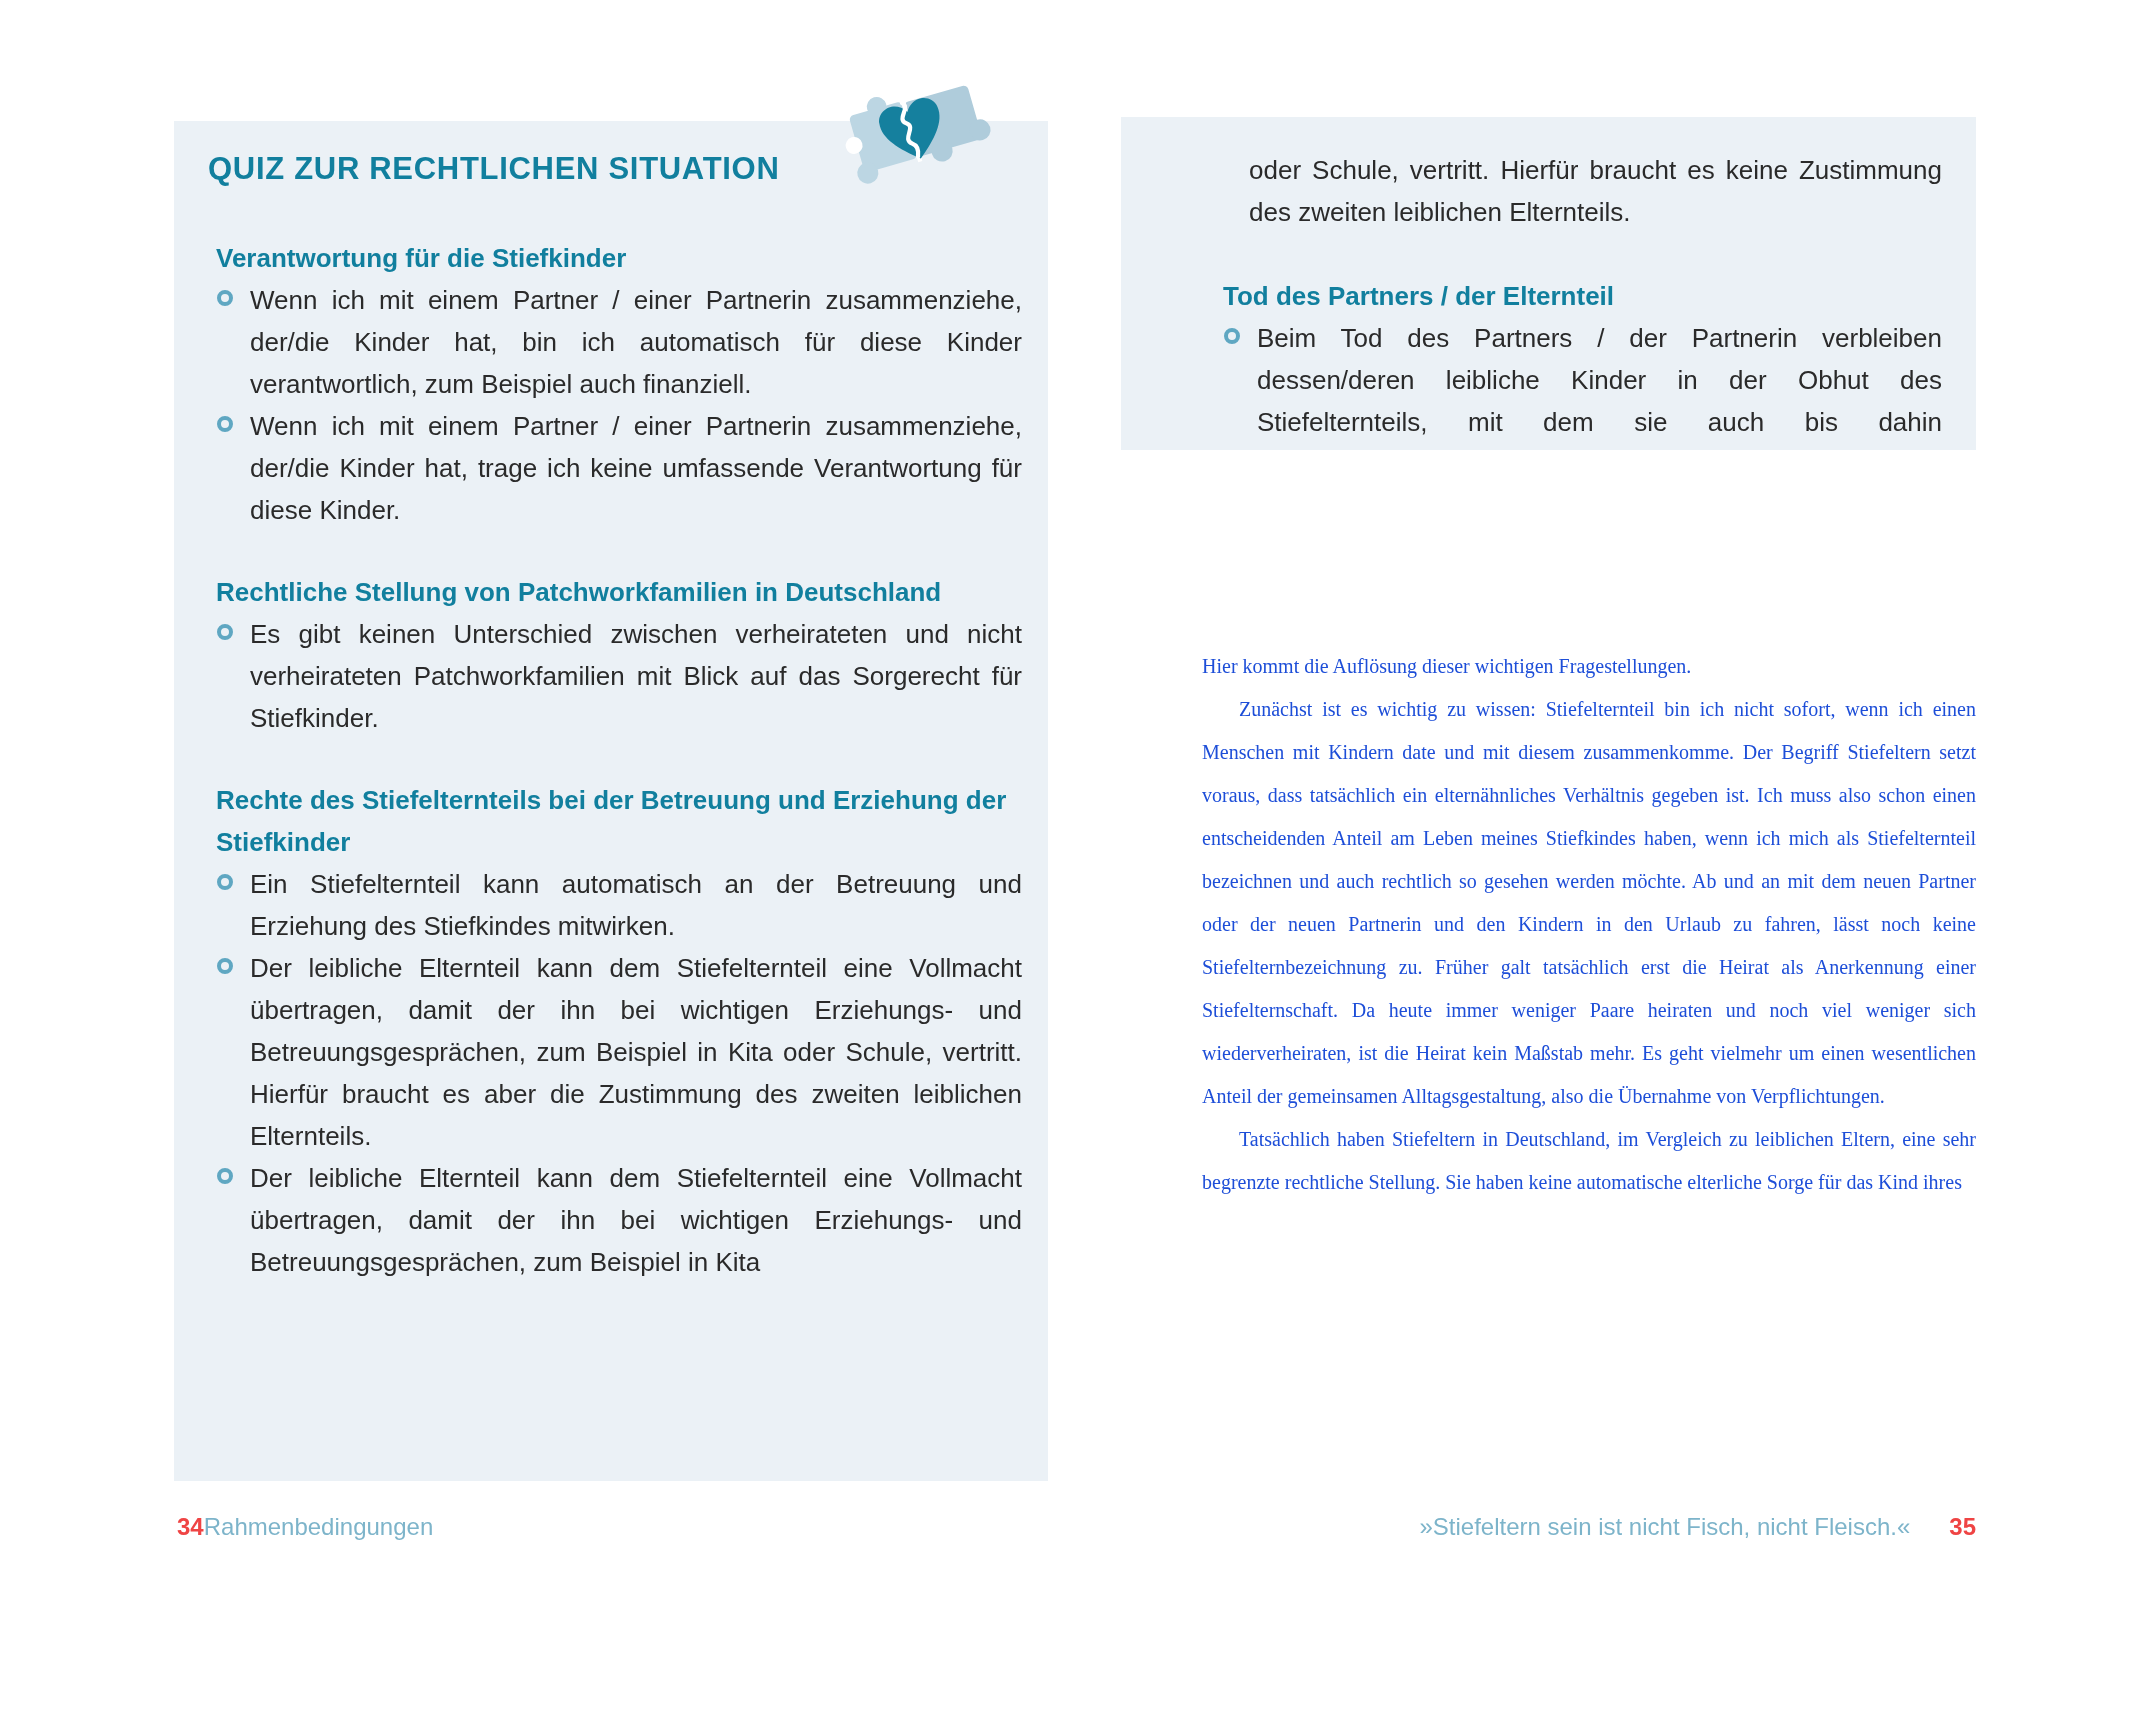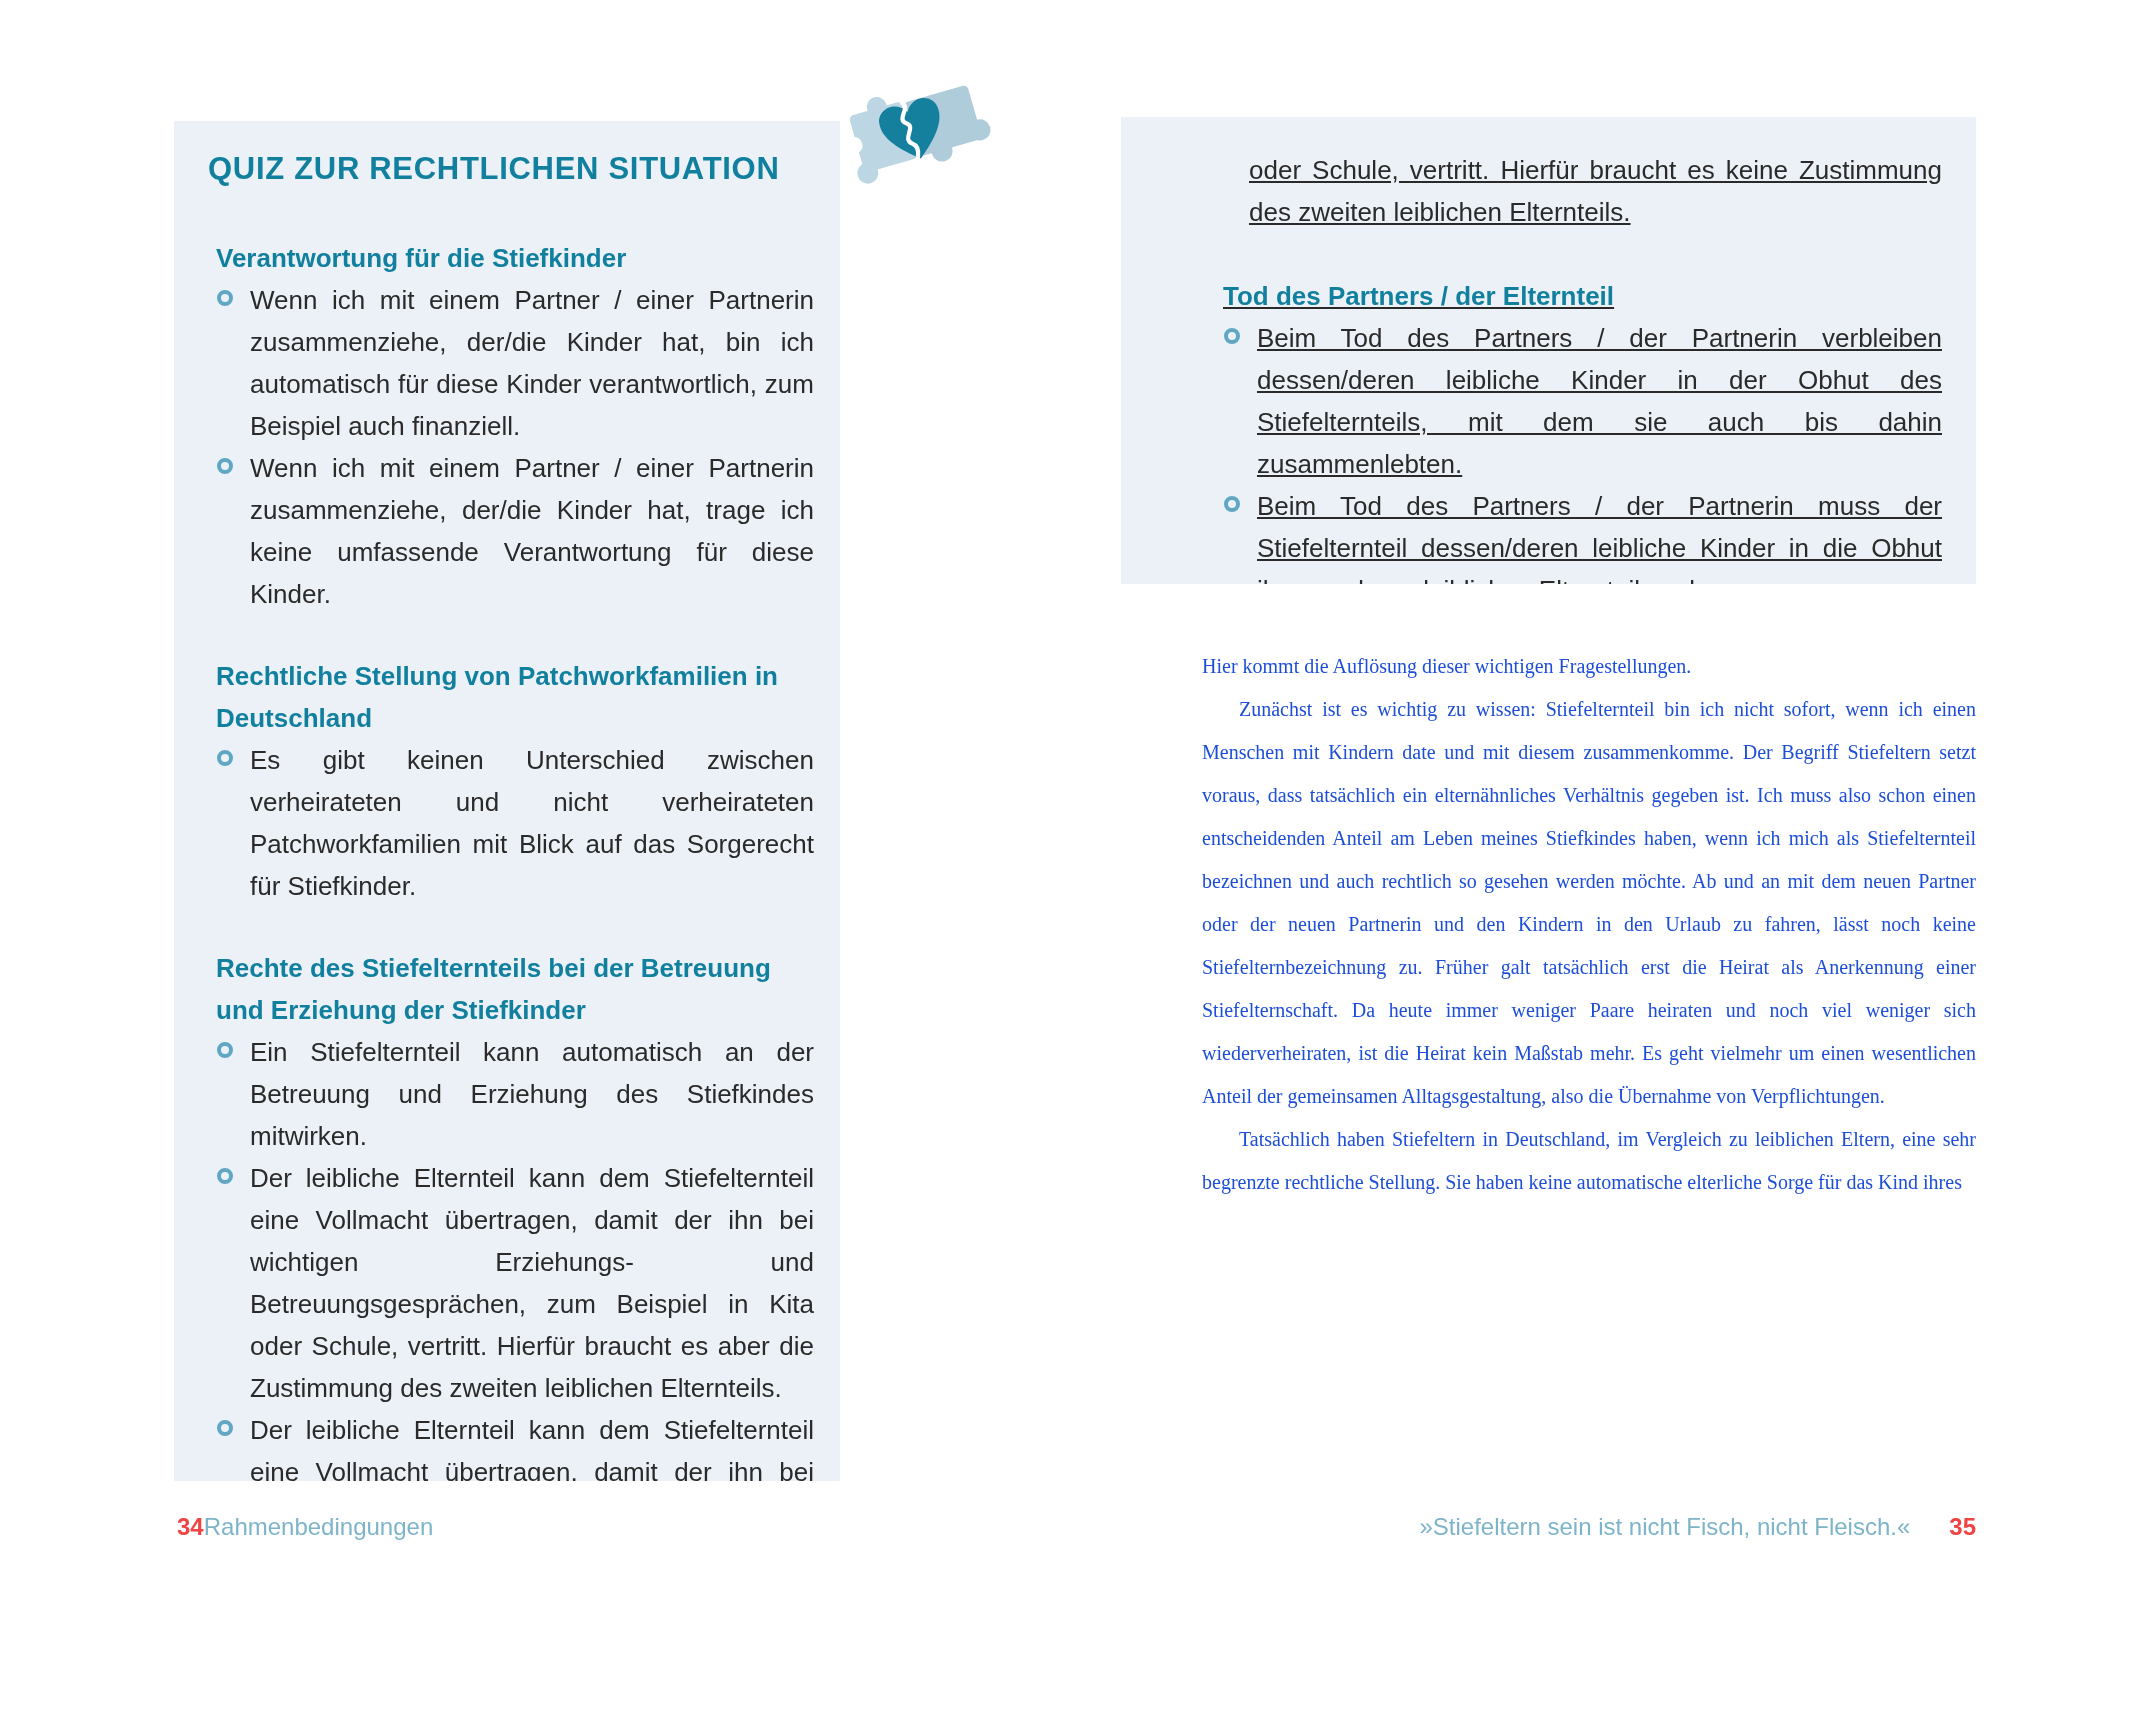--- a/index.html
+++ b/index.html
@@ -7,22 +7,22 @@
     width:2151px;height:1712px;position:relative;background:#ffffff;
     font-family:"Liberation Sans","DejaVu Sans",sans-serif;
   }
   .page-canvas{position:absolute;inset:0;overflow:hidden;}
 
   
   .quiz-box{
     position:absolute;background:#ebf1f6;overflow:hidden;
     color:#2a2a2a;font-size:26px;line-height:42px;
   }
-  .quiz-box-left{left:174px;top:121px;width:666px;height:1360px;padding:20px 26px 27px 34px;box-sizing:border-box;}
-  .quiz-box-right{left:1121px;top:117px;width:855px;height:467px;padding:32px 34px 27px 94px;box-sizing:border-box;text-decoration:underline;}
+  .quiz-box-left{left:174px;top:121px;width:874px;height:1360px;padding:20px 26px 27px 34px;box-sizing:border-box;}
+  .quiz-box-right{left:1121px;top:117px;width:855px;height:333px;padding:32px 34px 27px 94px;box-sizing:border-box;}
 
   .quiz-title{
     color:#117f9e;font-weight:700;font-size:31px;line-height:38px;
     letter-spacing:0.7px;margin:9.4px 0 49px 0;
   }
   .quiz-section{margin:0 0 40px 8px;}
   .quiz-heading{
     color:#117f9e;font-weight:700;font-size:26px;line-height:42px;margin:0;
   }
   ul.quiz-items{list-style:none;margin:0;padding:0;}

